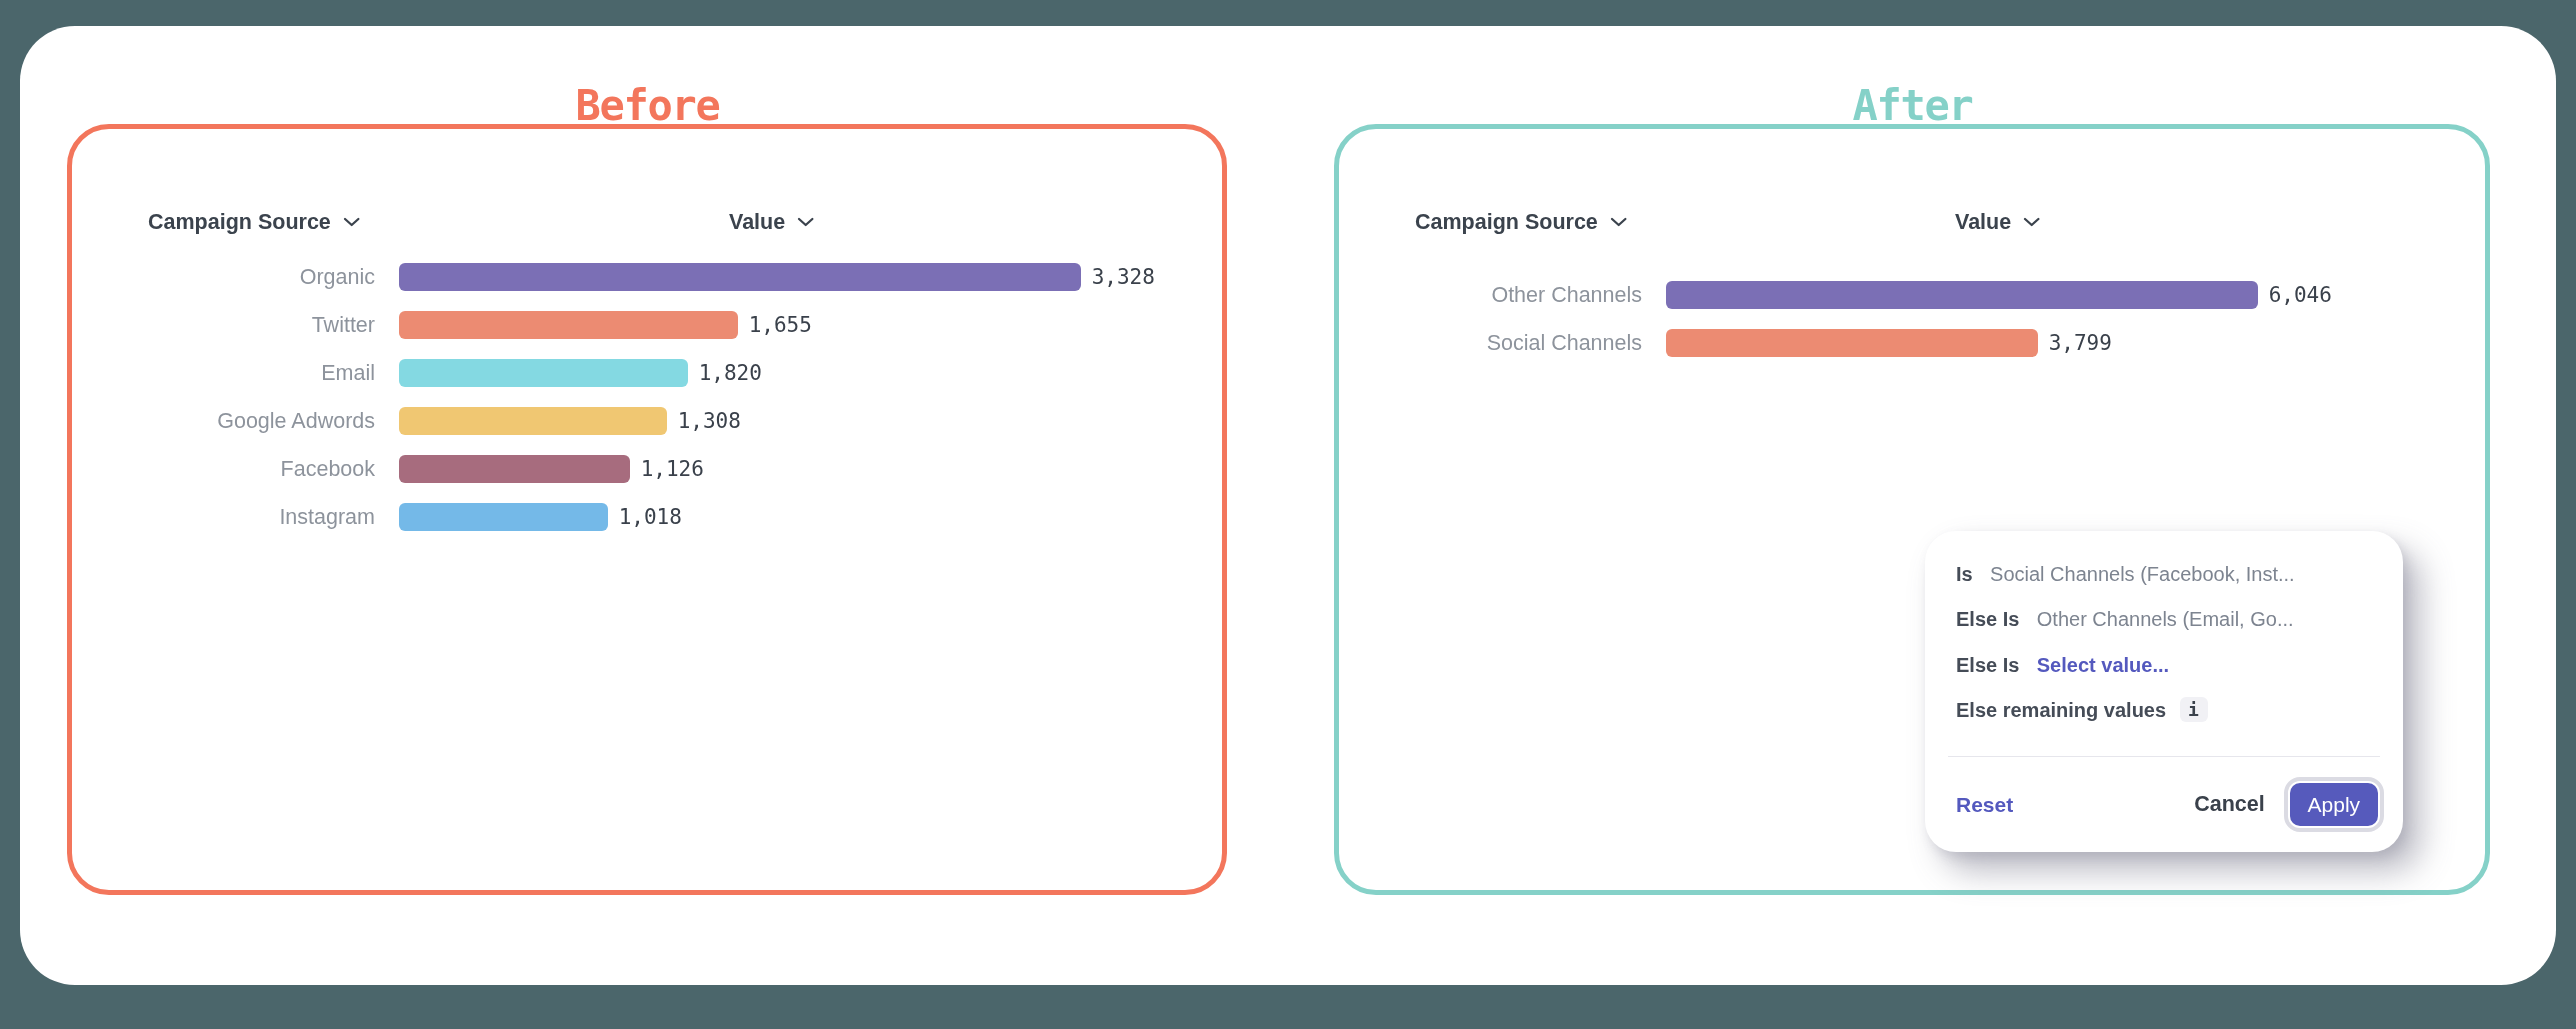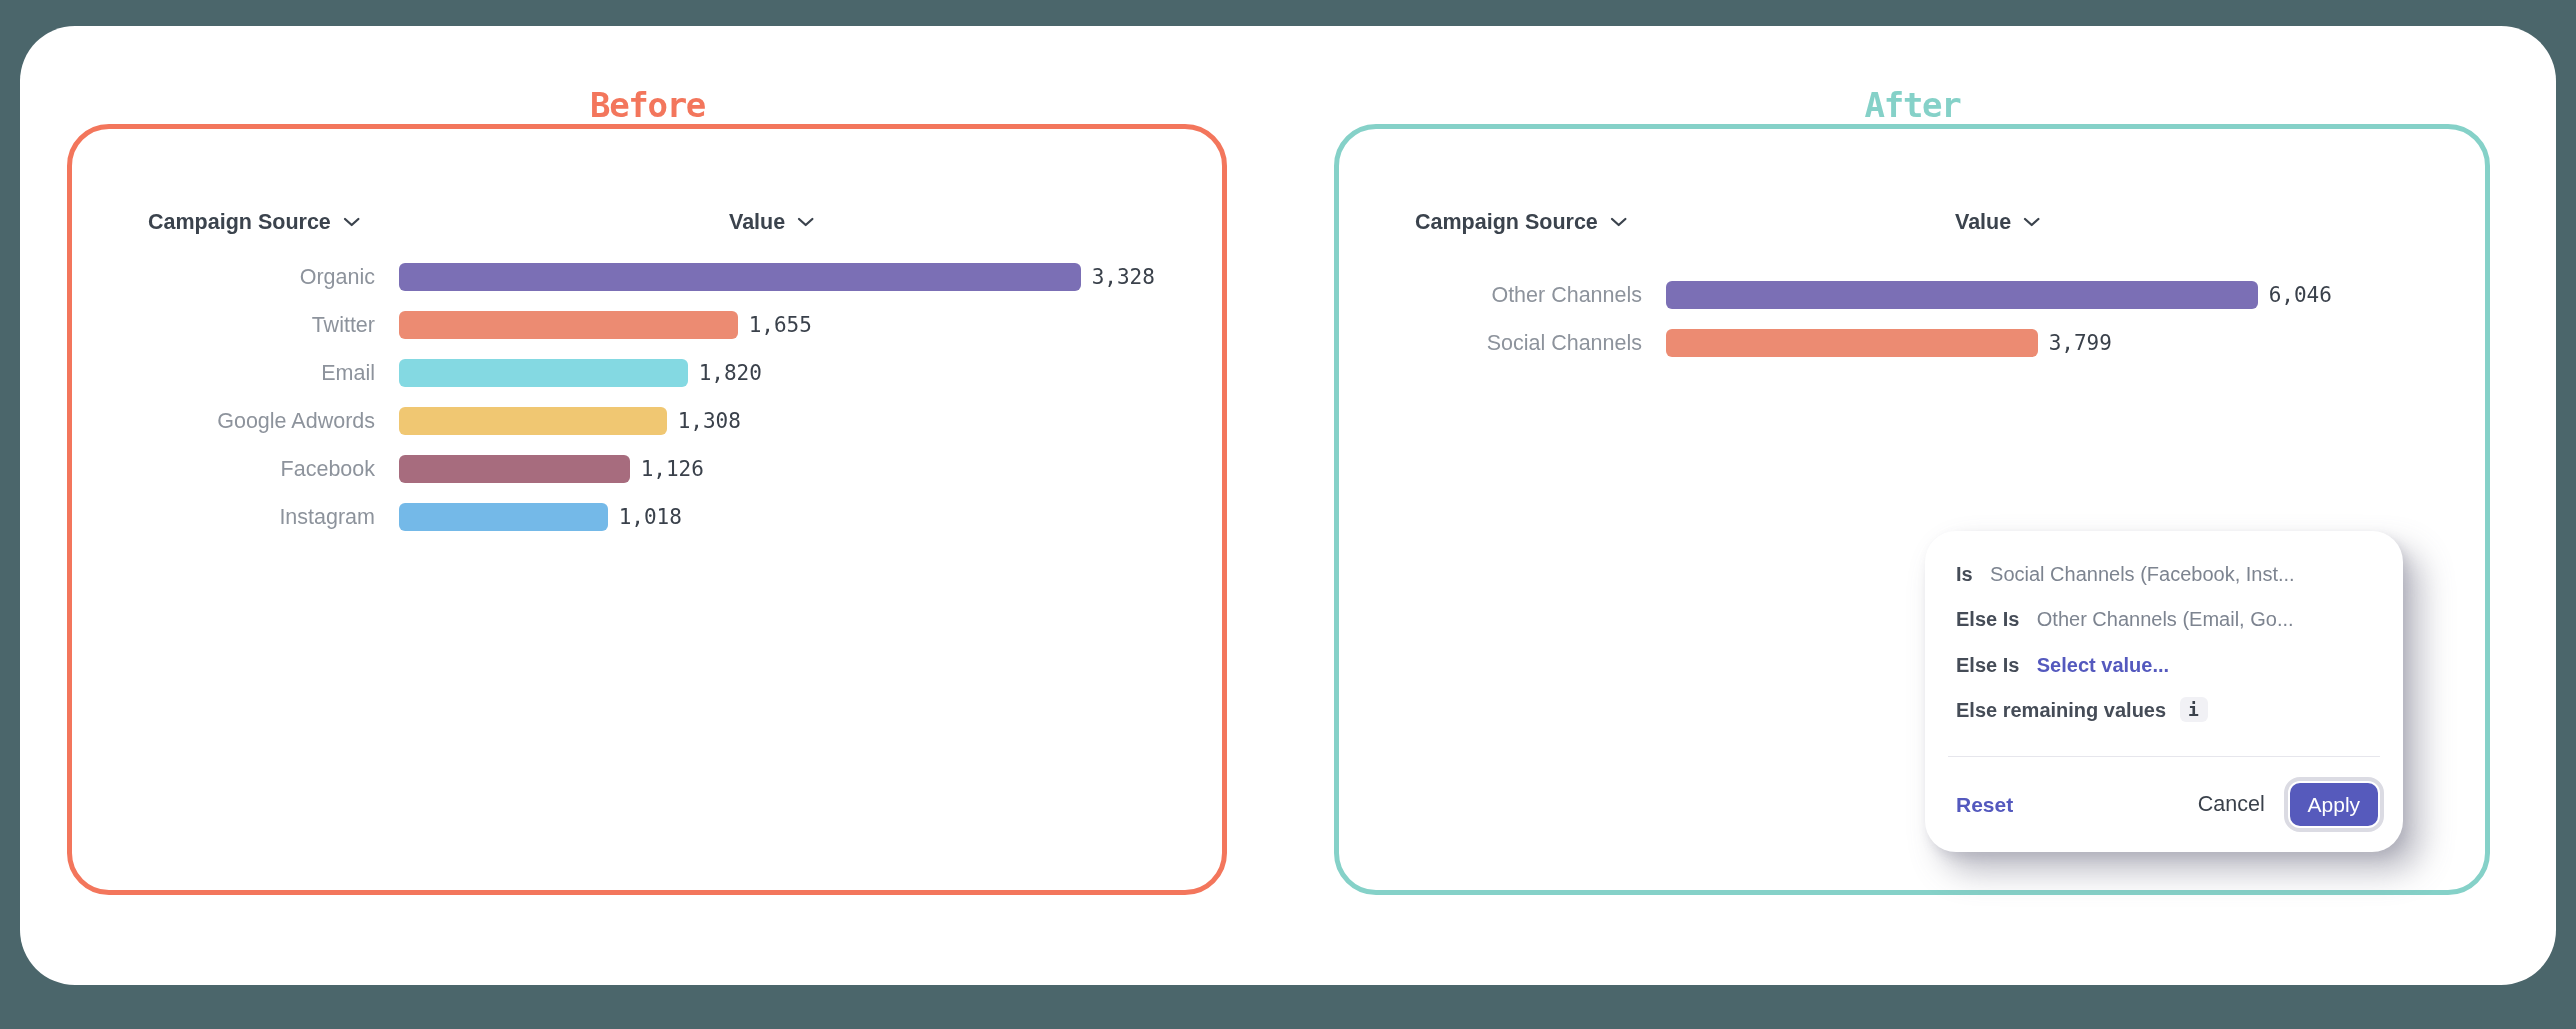--- a/index.html
+++ b/index.html
@@ -9,21 +9,21 @@
     font-family:"Liberation Sans",sans-serif;
   }
   .card{
     position:absolute;left:20px;top:25.5px;width:2536px;height:959px;
     background:#ffffff;border-radius:55px;
   }
   
   .panel-title{
     position:absolute;top:56px;height:47px;line-height:47px;
     text-align:center;
-    font-family:"DejaVu Sans Mono",monospace;font-weight:bold;font-size:34px;
+    font-family:"DejaVu Sans Mono",monospace;font-weight:bold;font-size:42px;
     letter-spacing:-1.3px;
   }
   .before-title{left:47px;width:1161px;color:var(--before-accent,#f3765c);}
   .after-title{left:1314px;width:1157px;color:var(--after-accent,#85d1c8);}
   
   .panel{
     position:absolute;top:98px;height:761px;background:#ffffff;
     border:5.4px solid;border-radius:42px;
   }
   .panel.before{left:47px;width:1150px;border-color:var(--before-accent,#f3765c);}
@@ -76,21 +76,21 @@
     font-family:"DejaVu Sans Mono",monospace;font-size:18px;font-weight:bold;
     color:#3b424c;cursor:pointer;
   }
   .d-divider{position:absolute;left:23px;right:23px;top:225px;height:1.3px;background:#e6e6ec;}
   .d-footer{
     position:absolute;left:31px;right:25.5px;top:227px;height:94px;
     display:flex;align-items:center;
   }
   .reset{font-size:21px;font-weight:bold;color:var(--link,#5459be);cursor:pointer;}
   .d-footer .spacer{flex:1;}
-  .cancel{font-size:21.5px;font-weight:400;color:#3a414b;cursor:pointer;margin-right:25.5px;}
+  .cancel{font-size:21.5px;font-weight:700;color:#3a414b;cursor:pointer;margin-right:25.5px;}
   .apply{
     border:none;min-width:79px;height:43px;padding:0 17.4px;border-radius:10px;
     background:var(--apply-bg,#565abc);color:#ffffff;
     font-family:"Liberation Sans",sans-serif;font-size:21px;font-weight:500;
     cursor:pointer;outline:4.7px solid #dbdbe3;outline-offset:2.7px;
   }
 </style>
 </head>
 <body>
 

